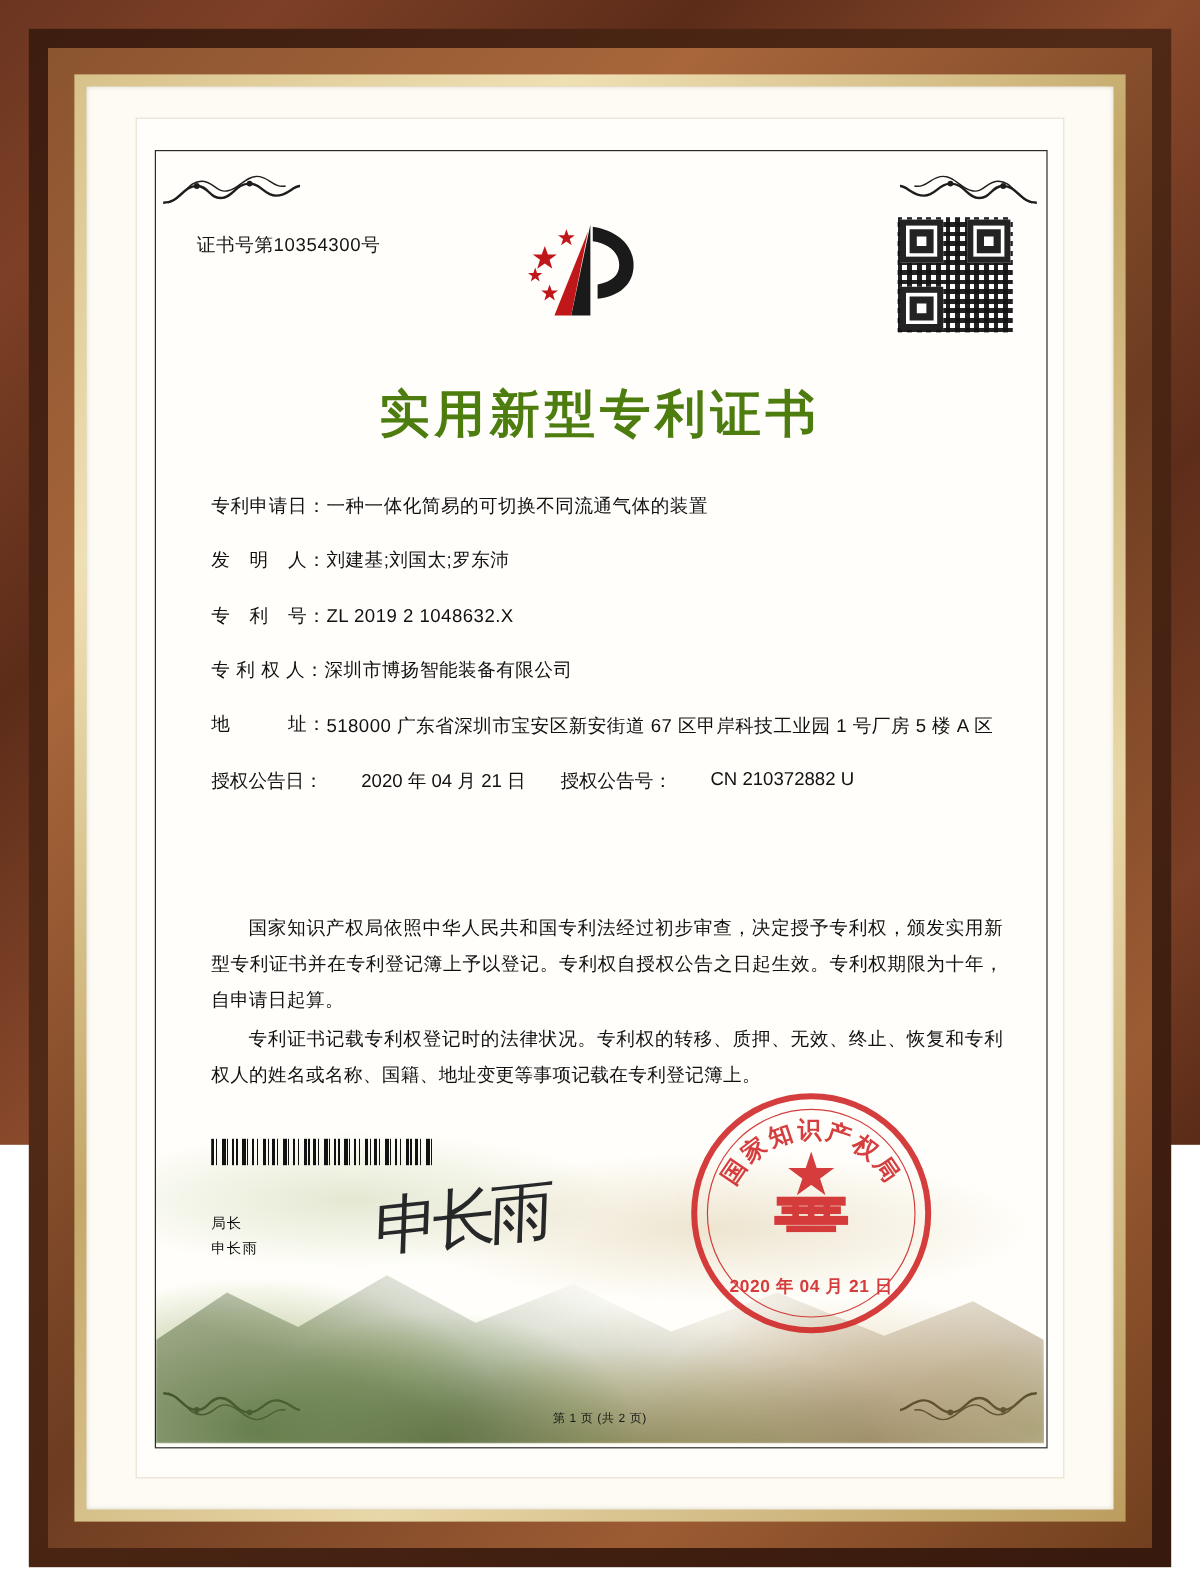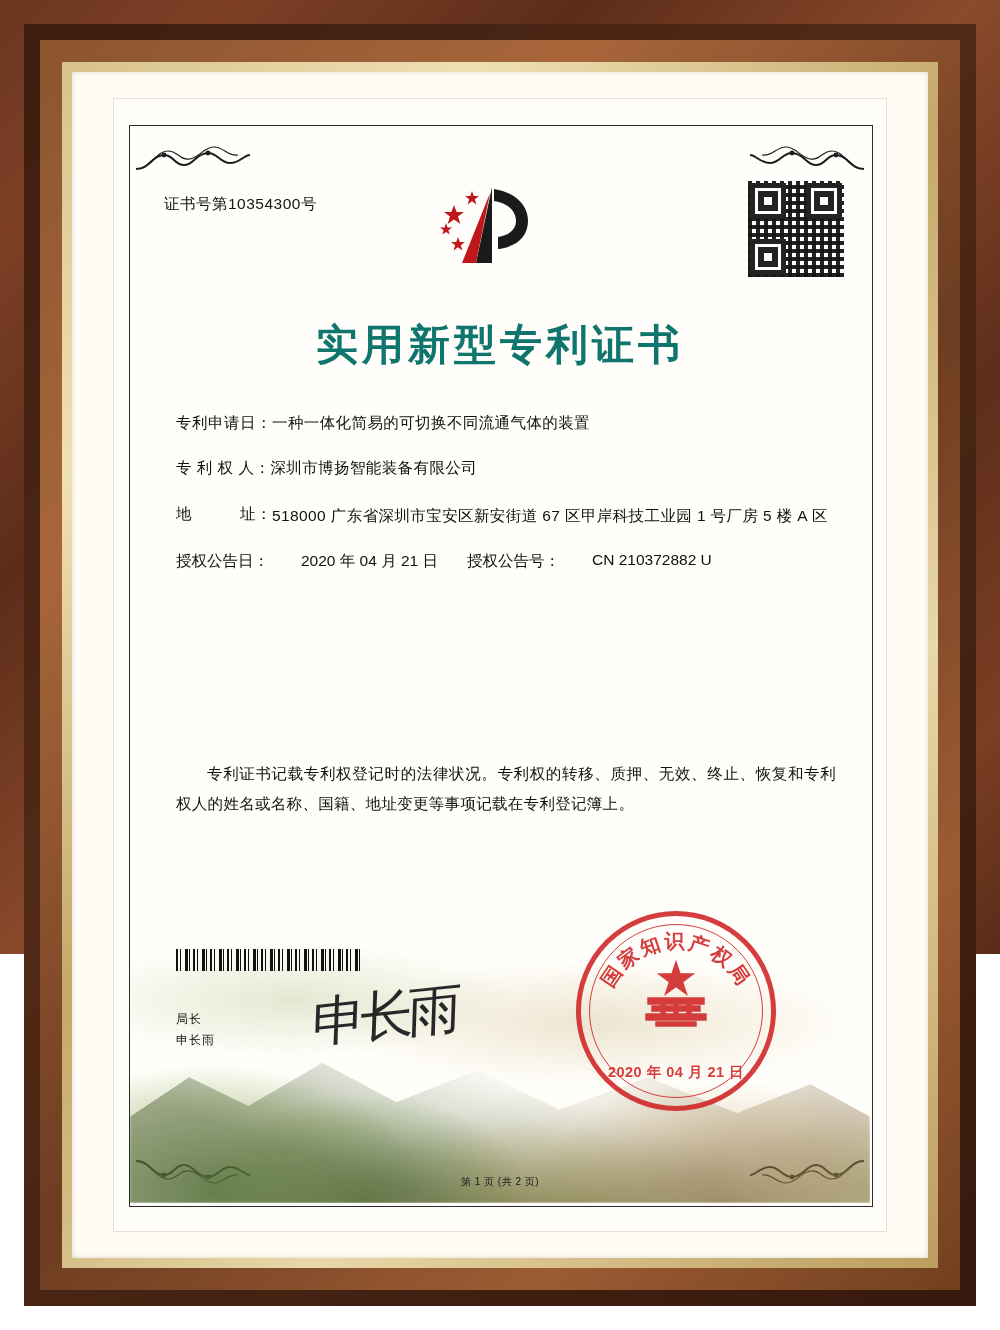--- a/index.html
+++ b/index.html
@@ -132,21 +132,21 @@
 
   
   .title {
     position: absolute;
     left: 0; right: 0; top: 218px;
     text-align: center;
     font-family: "DejaVu Serif", "Liberation Serif", serif;
     font-size: 42px;
     font-weight: 700;
     letter-spacing: 4px;
-    color: #0f766e;
+    color: #4d7c0f;
   }
 
   
   .fields {
     position: absolute;
     left: 62px; top: 312px;
     width: 660px;
   }
   .row {
     display: flex;
@@ -371,21 +371,29 @@
 
     <div class="title">实用新型专利证书</div>
 
     <div class="fields">
 
       <div class="row">
         <span class="label">专利申请日：</span>
         <span class="value">一种一体化简易的可切换不同流通气体的装置</span>
       </div>
 
-
+      <div class="row">
+        <span class="label">发　明　人：</span>
+        <span class="value">刘建基;刘国太;罗东沛</span>
+      </div>
+
+      <div class="row">
+        <span class="label">专　利　号：</span>
+        <span class="value">ZL 2019 2 1048632.X</span>
+      </div>
 
 
       <div class="row">
         <span class="label">专 利 权 人：</span>
         <span class="value">深圳市博扬智能装备有限公司</span>
       </div>
 
       <div class="row addr">
         <span class="label">地　　　址：</span>
         <span class="value">518000 广东省深圳市宝安区新安街道 67 区甲岸科技工业园 1 号厂房 5 楼 A 区</span>
@@ -398,20 +406,21 @@
         </span>
         <span class="seg seg2">
           <span class="label">授权公告号：</span>
           <span class="value">CN 210372882 U</span>
         </span>
       </div>
 
     </div>
 
     <div class="paras">
+      <p>国家知识产权局依照中华人民共和国专利法经过初步审查，决定授予专利权，颁发实用新型专利证书并在专利登记簿上予以登记。专利权自授权公告之日起生效。专利权期限为十年，自申请日起算。</p>
       <p>专利证书记载专利权登记时的法律状况。专利权的转移、质押、无效、终止、恢复和专利权人的姓名或名称、国籍、地址变更等事项记载在专利登记簿上。</p>
     </div>
 
     <div class="landscape">
       <div class="ls-wash"></div>
       <div class="ls-ridge"></div>
     </div>
 
     <div class="barcode"></div>
 

